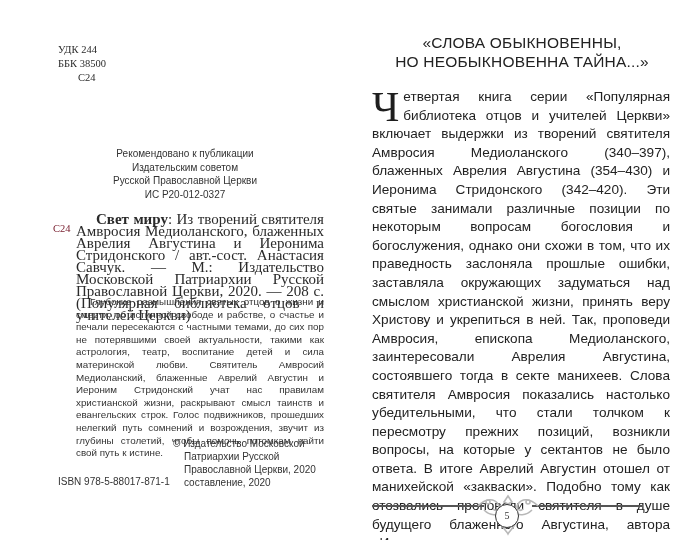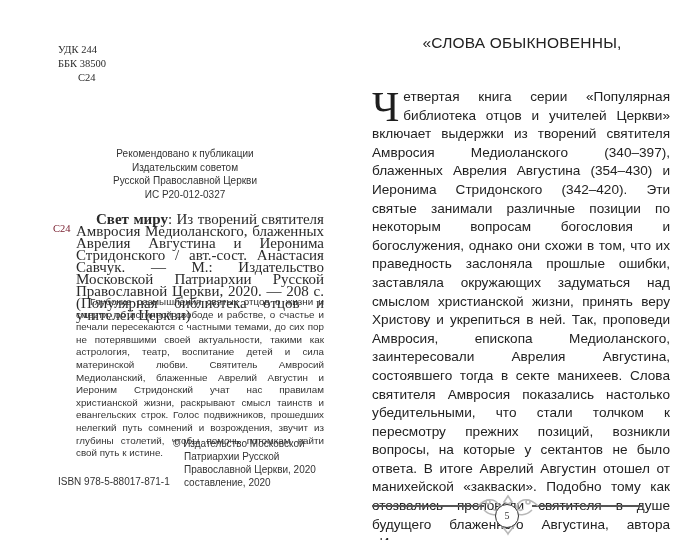--- a/index.html
+++ b/index.html
@@ -62,20 +62,21 @@
     <div class="indent">Патриархии Русской</div>
     <div class="indent">Православной Церкви, 2020</div>
     <div class="indent">составление, 2020</div>
   </div>
   <div class="isbn">ISBN 978-5-88017-871-1</div>
 </div>
 
 <div class="page-right">
   <div class="title">
     <div>«СЛОВА ОБЫКНОВЕННЫ,</div>
+    <div>НО НЕОБЫКНОВЕННА ТАЙНА...»</div>
   </div>
 
   <div class="body-text" lang="ru">
     <span class="dropcap">Ч</span><span>етвертая книга серии «Популярная библиотека отцов и учителей Церкви» включает выдержки из творений святителя Амвросия Медиоланского (340–397), блаженных Аврелия Августина (354–430) и Иеронима Стридонского (342–420). Эти святые занимали различные позиции по некоторым вопросам богословия и богослужения, однако они схожи в том, что их праведность заслоняла прошлые ошибки, заставляла окружающих задуматься над смыслом христианской жизни, принять веру Христову и укрепиться в ней. Так, проповеди Амвросия, епископа Медиоланского, заинтересовали Аврелия Августина, состоявшего тогда в секте манихеев. Слова святителя Амвросия показались настолько убедительными, что стали толчком к пересмотру прежних позиций, возникли вопросы, на которые у сектантов не было ответа. В итоге Аврелий Августин отошел от манихейской «закваски». Подобно тому как отозвались проповеди святителя в душе будущего блаженного Августина, автора «Исповеди», звучат они и в нынешнее время, находя новые смыслы и откровения.</span>
   </div>
 
   <div class="footer-line-left"></div>
   <div class="footer-line-right"></div>
   <svg class="ornament" viewBox="0 0 64 44">
     <g fill="none" stroke="#b8b8b8" stroke-width="1.6">

